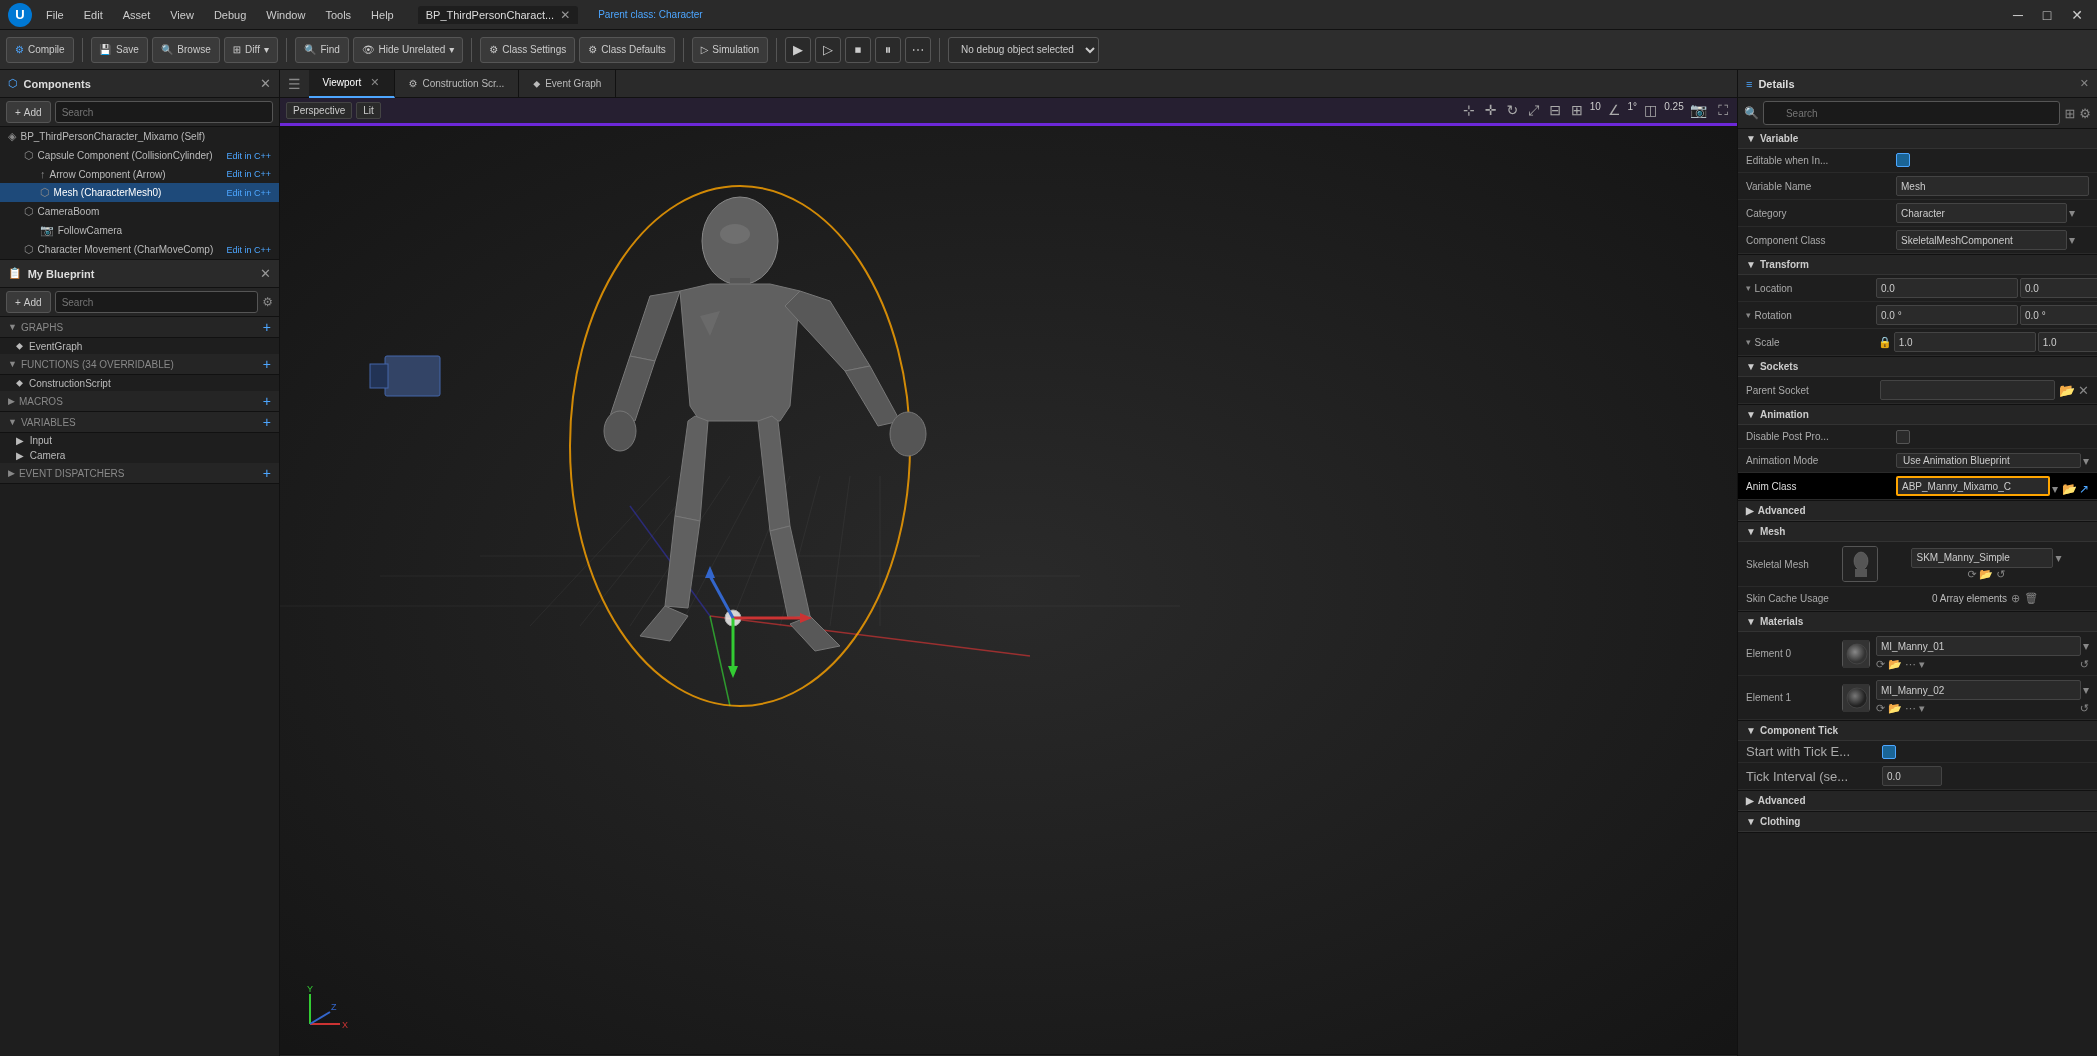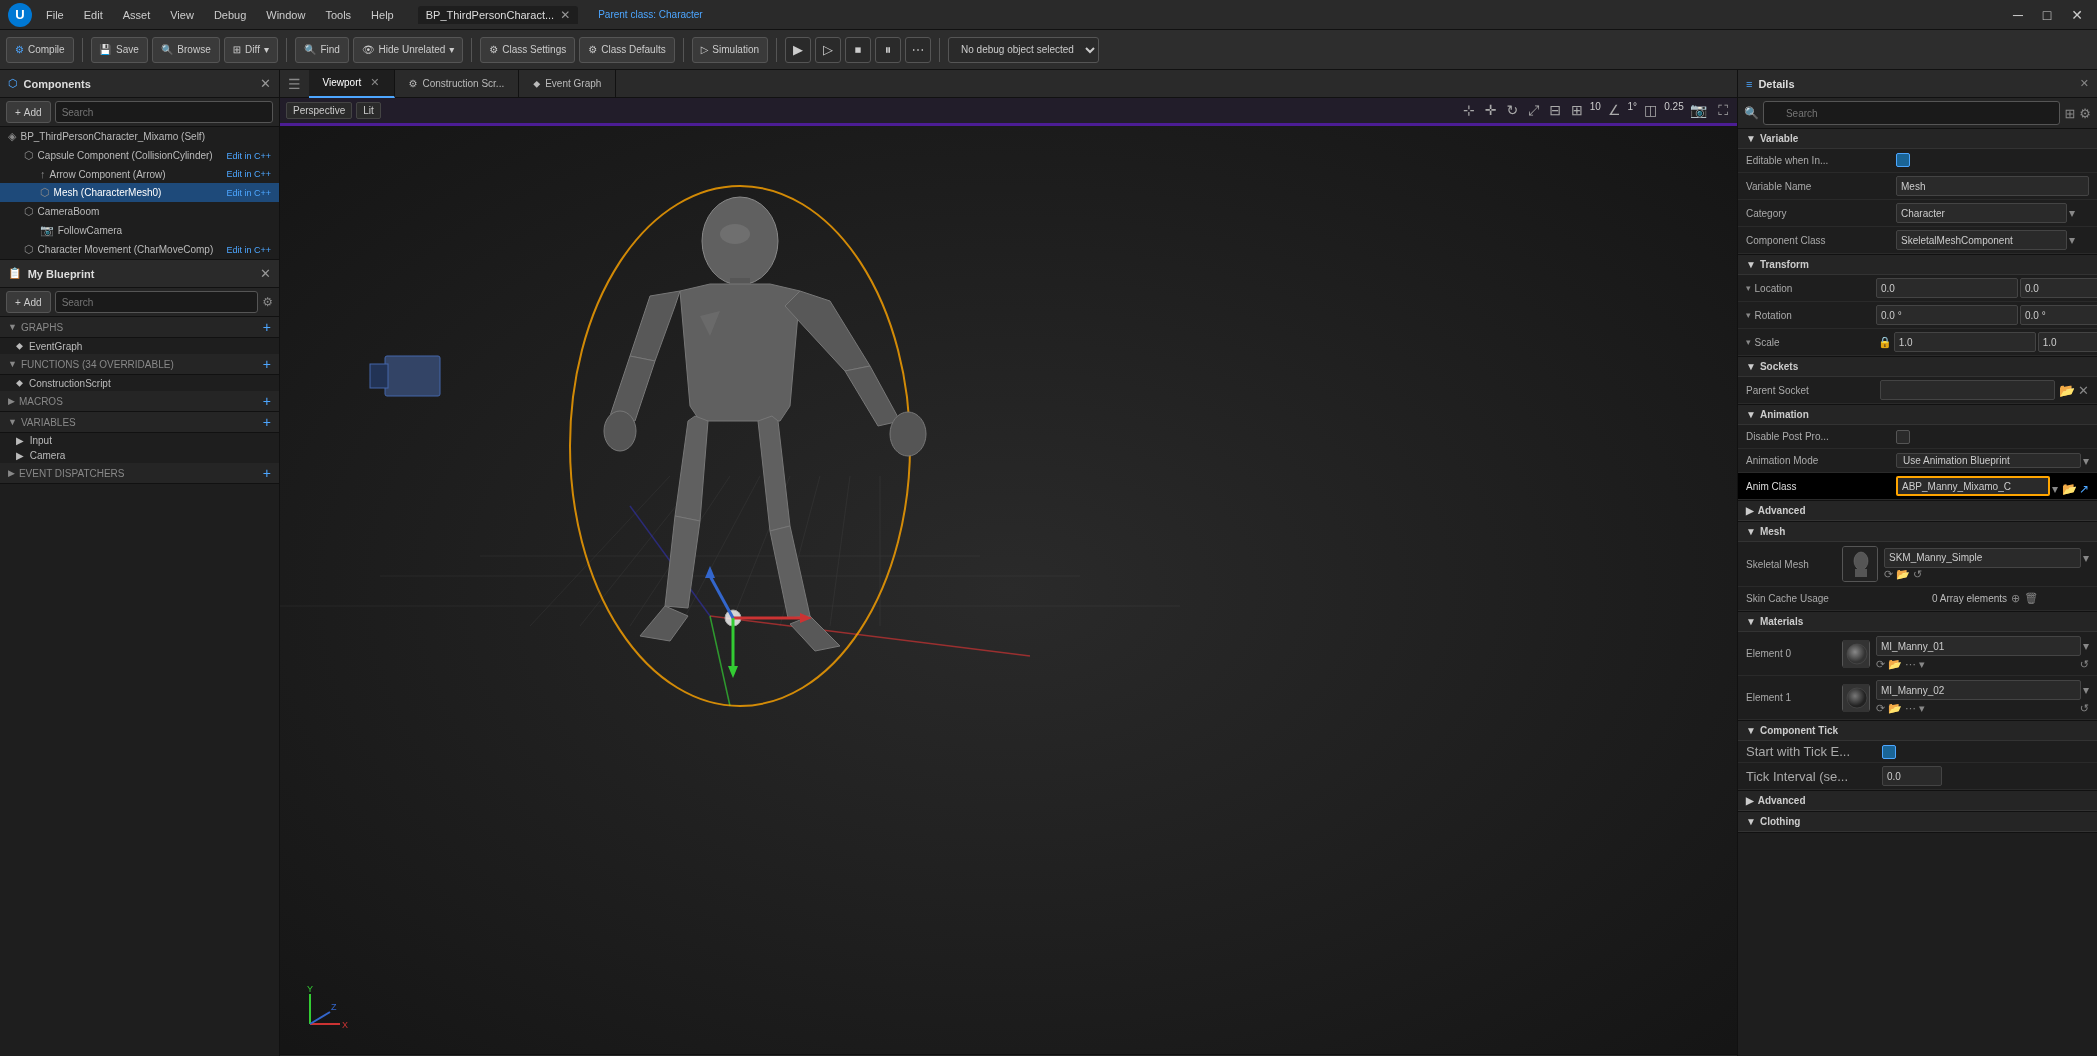--- a/index.html
+++ b/index.html
@@ -58,21 +58,21 @@
     .gear-icon { color: #888; cursor: pointer; font-size: 12px; }
 
     
     #viewport-area { flex: 1; display: flex; flex-direction: column; overflow: hidden; }
     .tab-bar { background: #2a2a2a; height: 28px; display: flex; align-items: center; padding: 0 0; border-bottom: 1px solid #111; }
     .vp-tab { padding: 4px 14px; font-size: 10px; color: #bbb; cursor: pointer; border-right: 1px solid #111; display: flex; align-items: center; gap: 5px; height: 28px; }
     .vp-tab.active { background: #1e1e1e; color: #fff; border-bottom: 2px solid #4da6ff; }
     .vp-tab .tab-close { font-size: 11px; color: #888; margin-left: 4px; cursor: pointer; }
 
     
-    #viewport { flex: 1; background: #4c1d95; position: relative; overflow: hidden; }
+    #viewport { flex: 1; background: #6d28d9; position: relative; overflow: hidden; }
     .vp-toolbar { background: rgba(30,30,30,0.9); padding: 3px 6px; display: flex; align-items: center; gap: 4px; position: absolute; top: 0; left: 0; right: 0; z-index: 10; }
     .vp-btn { background: #2a2a2a; border: 1px solid #444; border-radius: 2px; color: #ccc; padding: 2px 6px; font-size: 10px; cursor: pointer; }
     .vp-icons { margin-left: auto; display: flex; gap: 4px; }
     .vp-icon { color: #aaa; font-size: 14px; cursor: pointer; padding: 1px 3px; }
 
     
     .vp-scene { width: 100%; height: calc(100% - 30px); background: linear-gradient(180deg, #2a2a2a 0%, #1c1c1c 100%); position: relative; margin-top: 28px; }
 
     
     #find-results { background: #1e1e1e; height: 60px; border-top: 1px solid #111; }
@@ -642,21 +642,21 @@
 
         <div class="mat-row">
           <span class="mat-label">Skeletal Mesh</span>
           <div class="mesh-thumb">
             <svg width="36" height="36">
                 <rect width="36" height="36" fill="#222"></rect>
                 <ellipse cx="18" cy="14" rx="7" ry="9" fill="#555" stroke="#777" stroke-width="0.5"></ellipse>
                 <rect x="12" y="22" width="12" height="8" fill="#555"></rect>
               </svg>
           </div>
-          <div style="flex:1; display:flex; flex-direction:column; gap:0;">
+          <div style="flex:1; display:flex; flex-direction:column; gap:0;align-items:center;">
             <div style="display:flex; gap:2px; align-items:center;">
               <input type="text" class="mat-select" value="SKM_Manny_Simple" style="">
               <span style="color:#888; font-size:12px; cursor:pointer;">▾</span>
             </div>
             <div class="mat-actions">
               <span>⟳</span>
               <span>📂</span>
               <span>↺</span>
             </div>
           </div>

